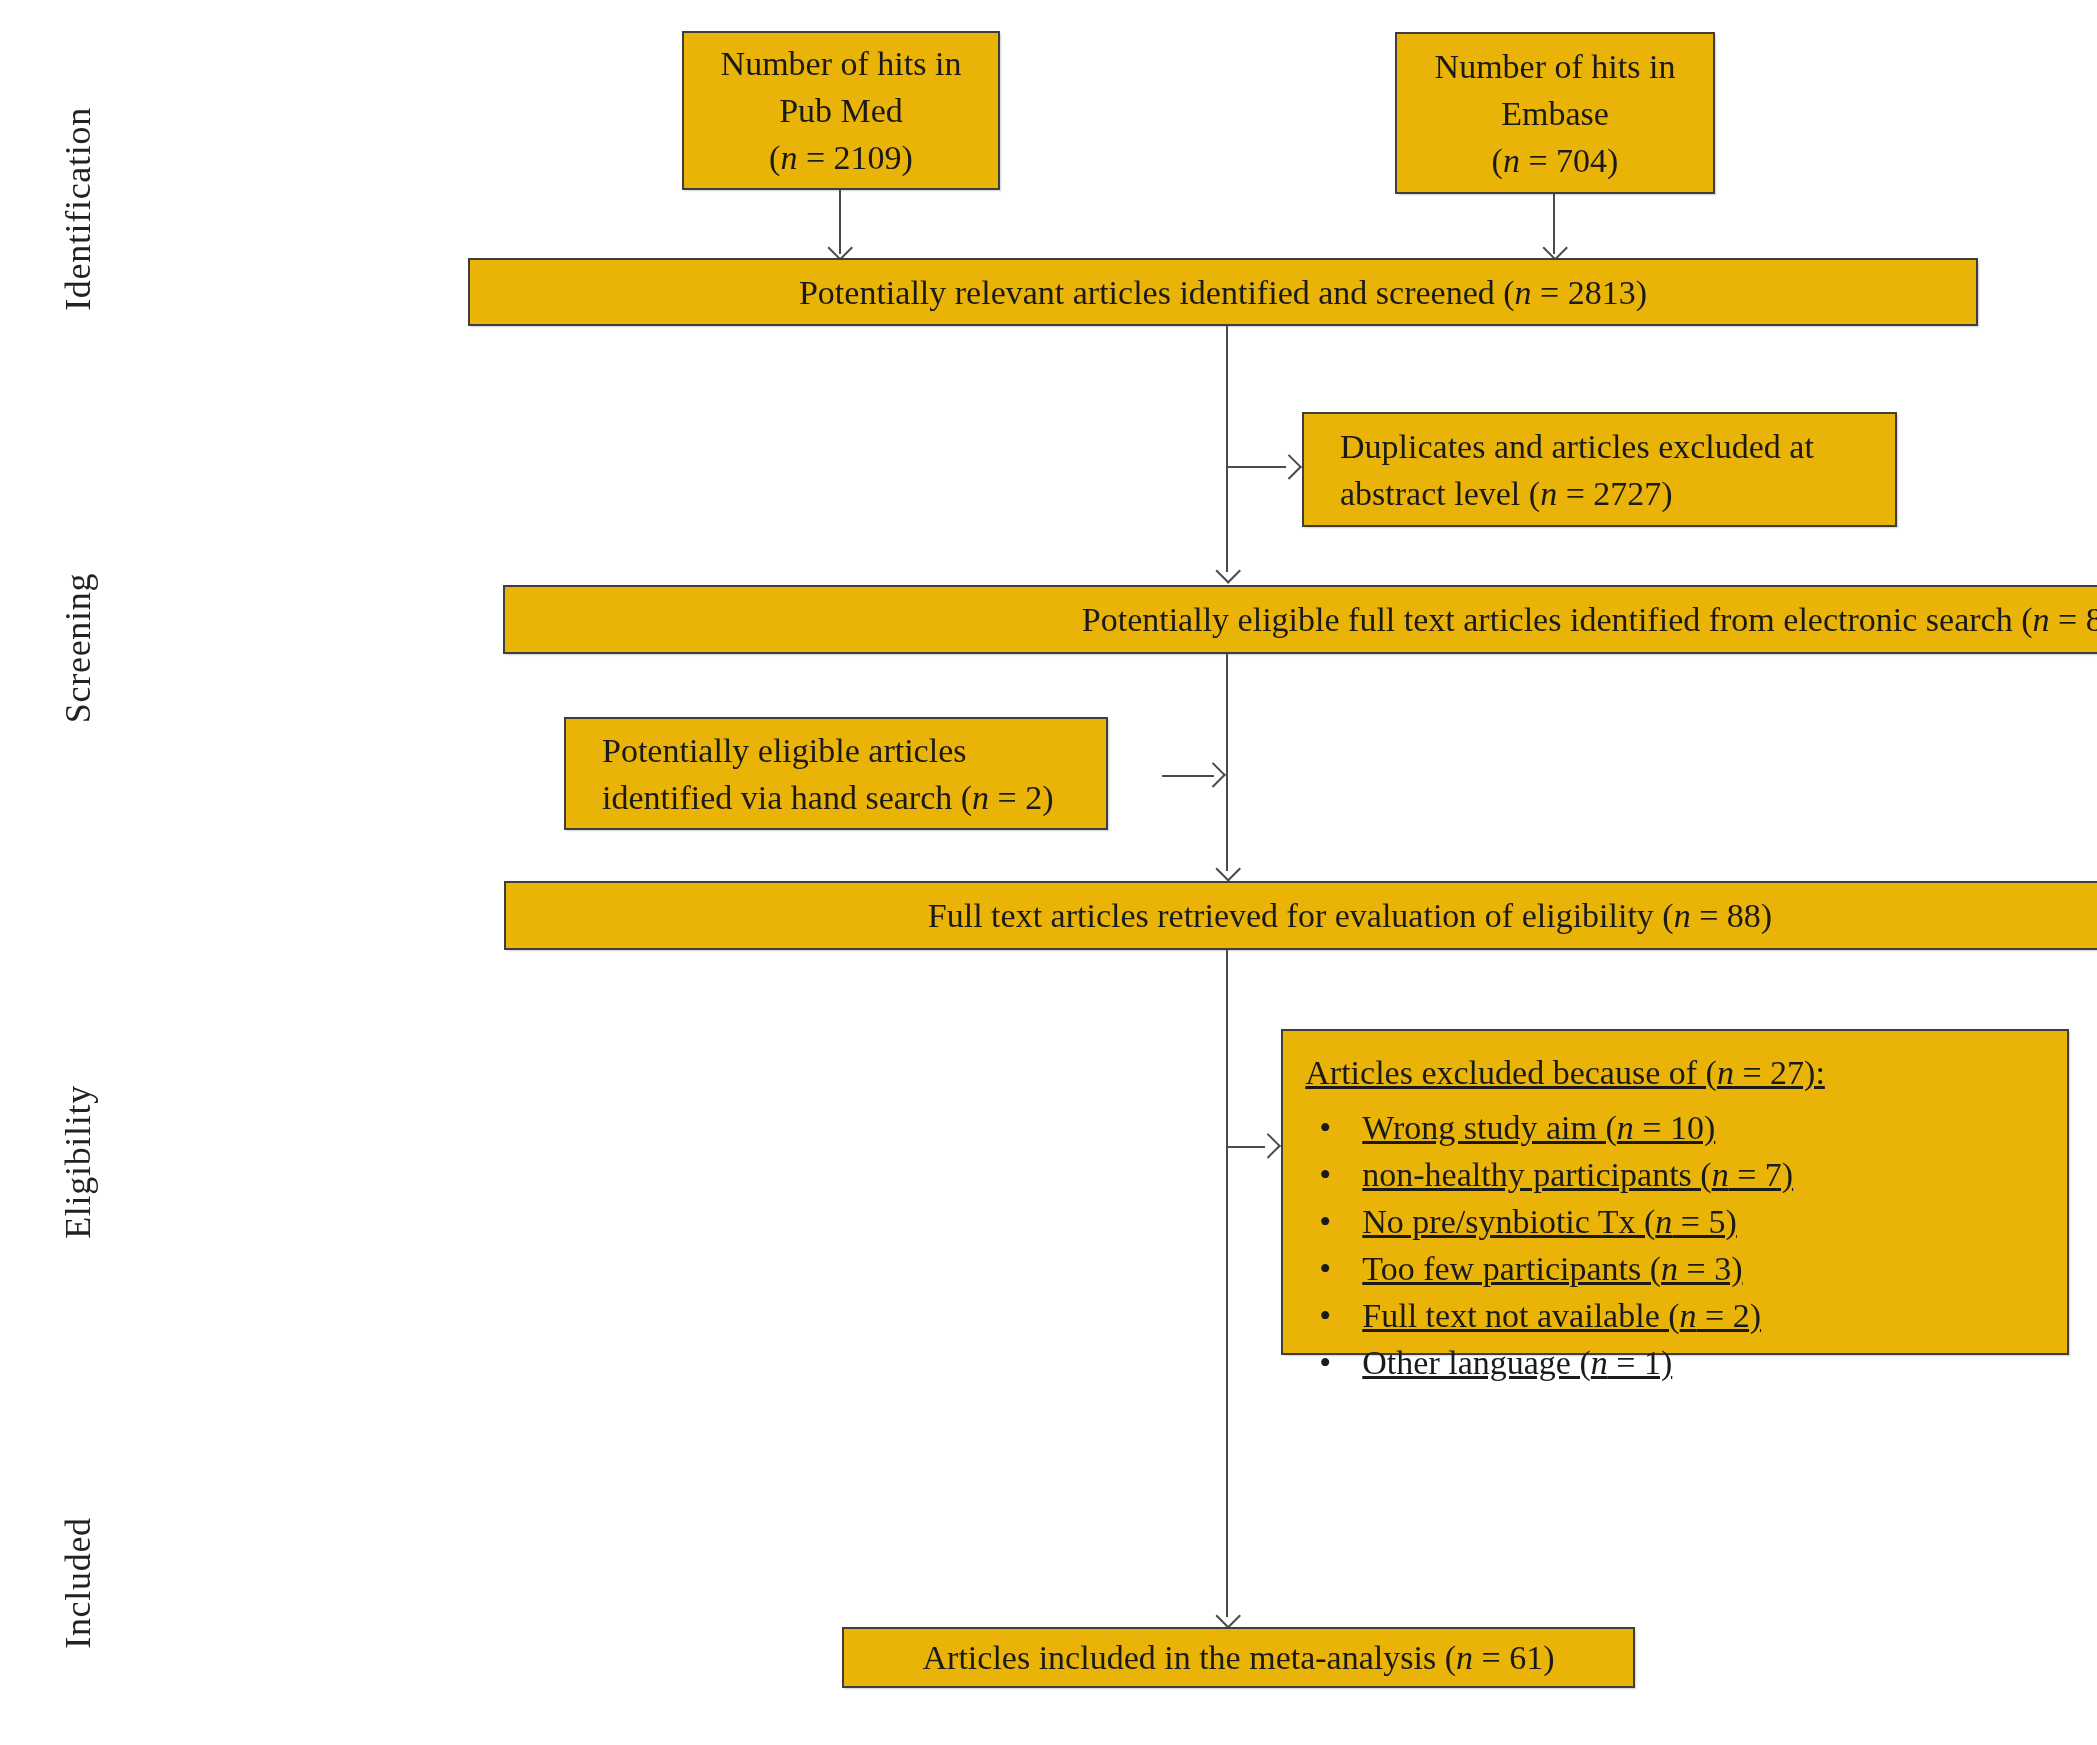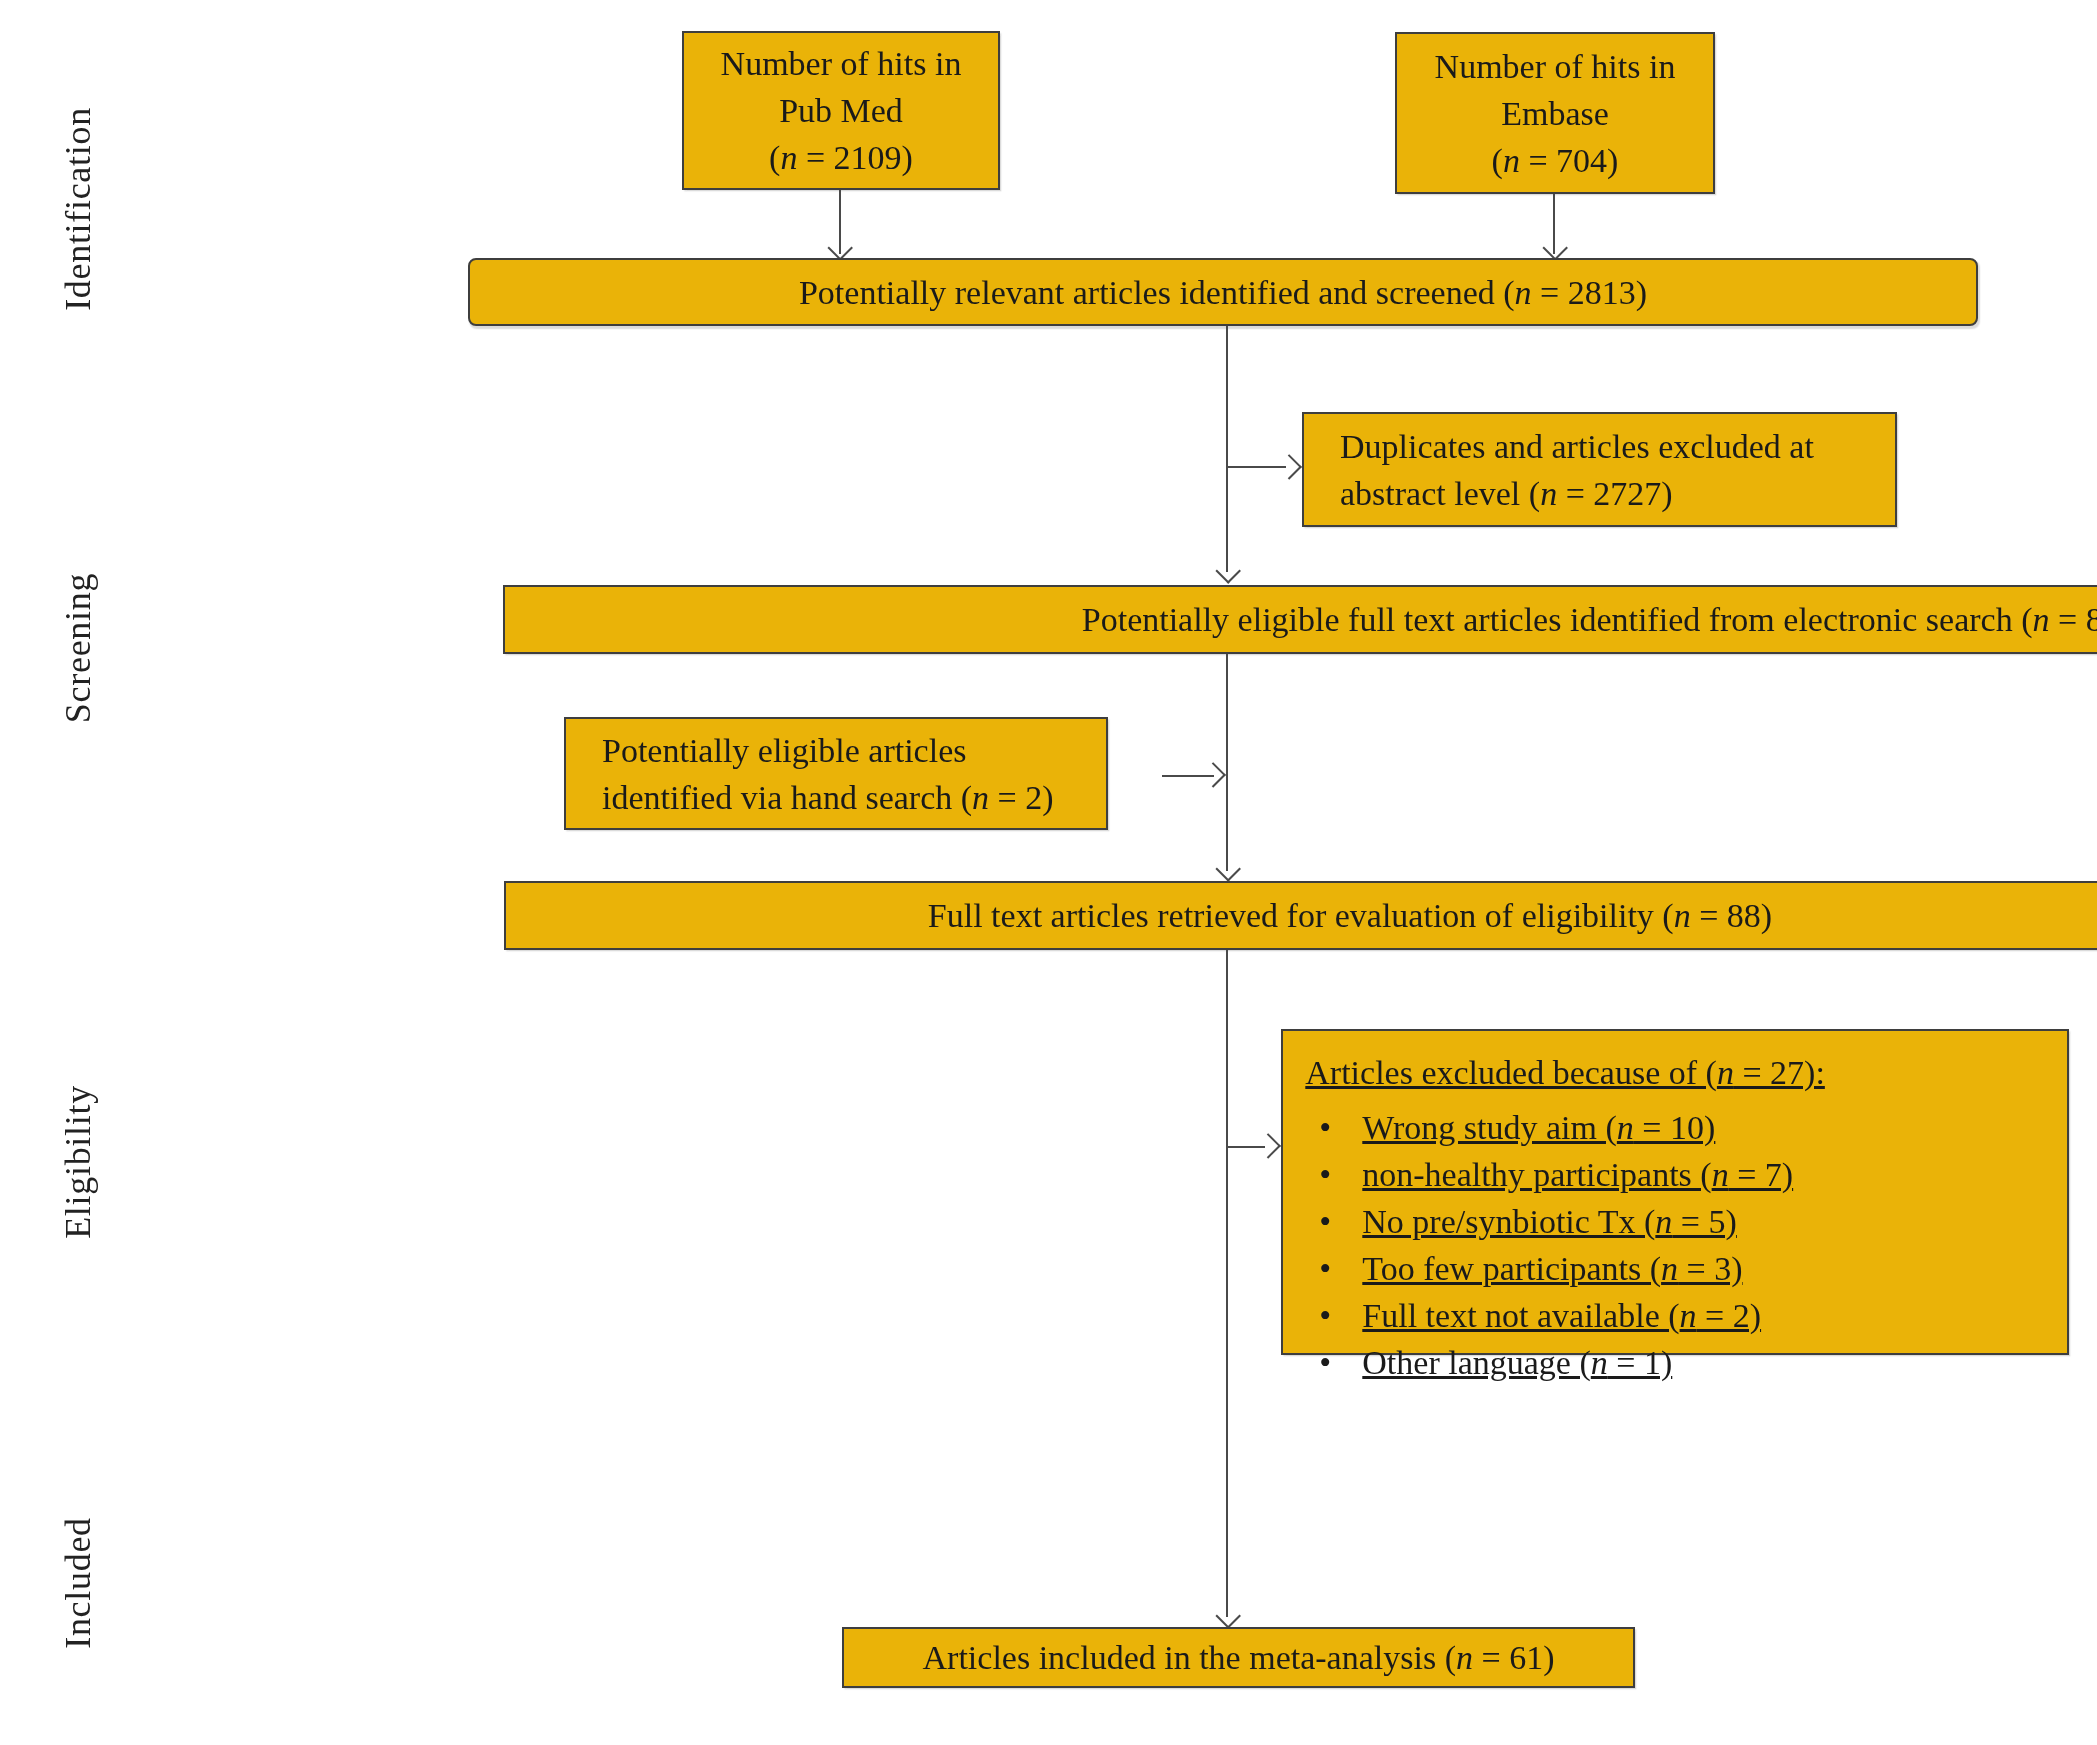--- a/index.html
+++ b/index.html
@@ -41,21 +41,21 @@
     text-align:left;
     padding:0 36px;
   }
   .box.block{
     display:block;
     text-align:left;
     padding:18px 22.3px;
   }
   .b-pubmed   {left:682px;  top:31px;   width:318px;  height:159px;}
   .b-embase   {left:1395px; top:32px;   width:320px;  height:162px;}
-  .b-screened {left:468px;  top:258px;  width:1510px; height:68px;border-radius:8px;}
+  .b-screened {left:468px;  top:258px;  width:1510px; height:68px;}
   .b-duplicates{left:1302px;top:412px;  width:595px;  height:115px;}
   .b-electronic{left:503px; top:585px;  width:1630px; height:69px;justify-content:flex-end;}
   .b-handsearch{left:564px; top:717px;  width:544px;  height:113px;}
   .b-fulltext {left:504px;  top:881px; width:1692px; height:69px;}
   .b-excluded {left:1281px; top:1029px; width:788px; height:326px;text-decoration:underline;}
   .b-included {left:842px; top:1627px; width:793px; height:61px;}
 
   .b-excluded ul{
     list-style:none;
     margin:8px;

